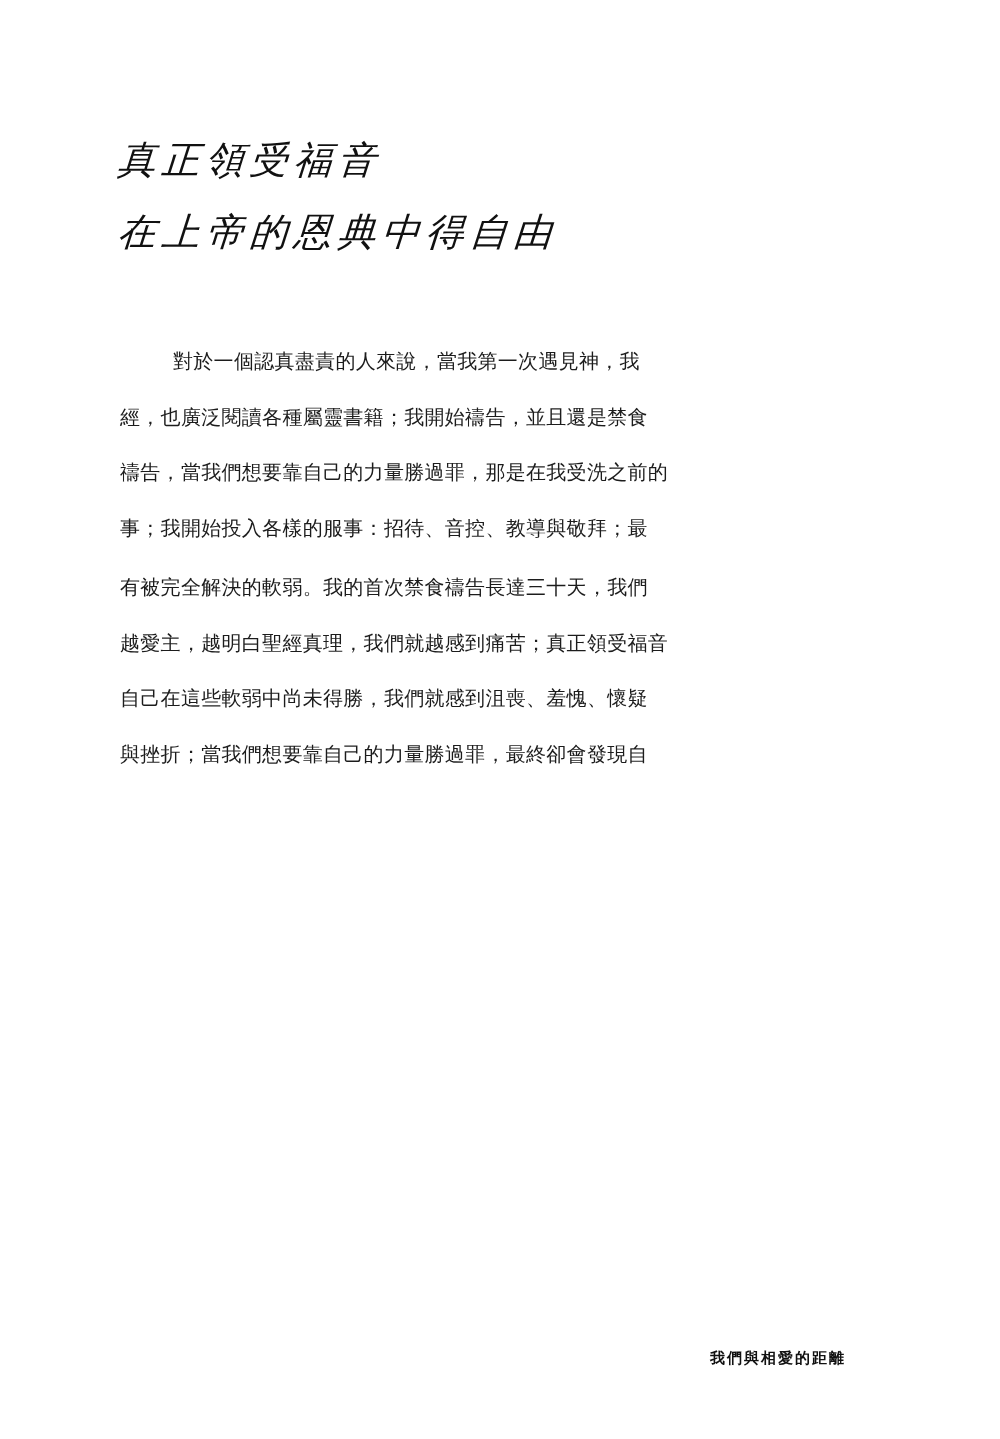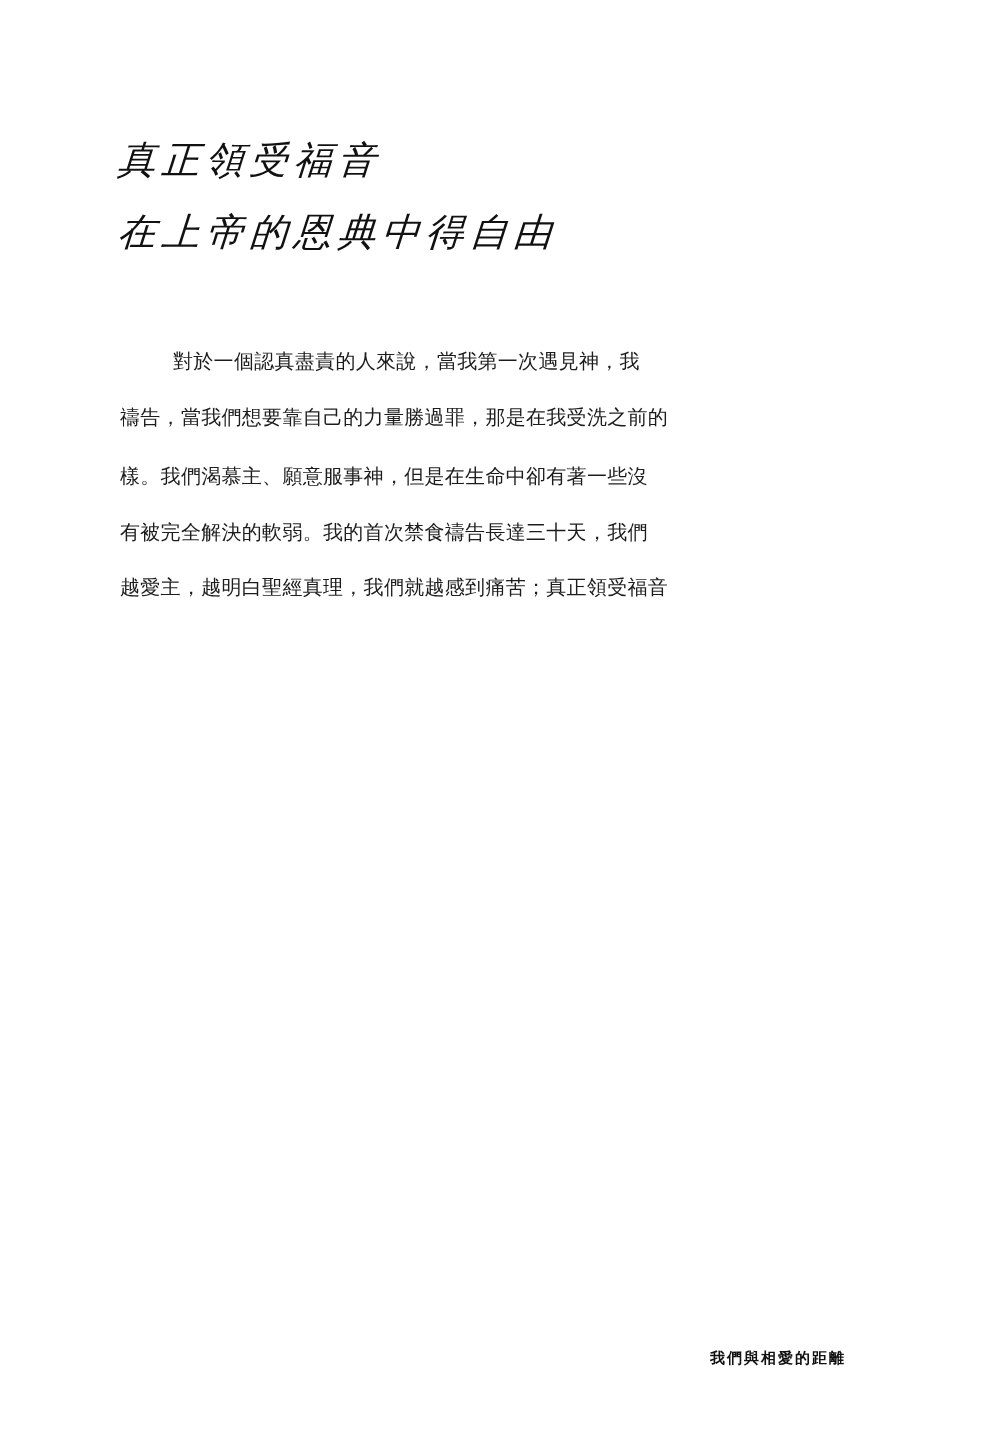--- a/index.html
+++ b/index.html
@@ -73,24 +73,27 @@
 <div class="page">
 
   <div class="title-block">
     <div class="title-line l1">真正領受福音</div>
     <div class="title-line l2">在上帝的恩典中得自由</div>
   </div>
 
   <div class="body-text">
     <p class="para">
       <span class="line indent">對於一個認真盡責的人來說，當我第一次遇見神，我</span>
+      <span class="line">經，也廣泛閱讀各種屬靈書籍；我開始禱告，並且還是禁食</span>
       <span class="line">禱告，當我們想要靠自己的力量勝過罪，那是在我受洗之前的</span>
+      <span class="line">事；我開始投入各樣的服事：招待、音控、教導與敬拜；最</span>
     </p>
     <p class="para">
-      <span class="line">樣。我們渴慕主、願意服事神，但是在生命中卻有著一些沒</span>
       <span class="line">有被完全解決的軟弱。我的首次禁食禱告長達三十天，我們</span>
       <span class="line">越愛主，越明白聖經真理，我們就越感到痛苦；真正領受福音</span>
+      <span class="line">自己在這些軟弱中尚未得勝，我們就感到沮喪、羞愧、懷疑</span>
+      <span class="line">與挫折；當我們想要靠自己的力量勝過罪，最終卻會發現自</span>
     </p>
   </div>
 
   <div class="footer">我們與相愛的距離</div>
 
 </div>
 
 </body></html>

